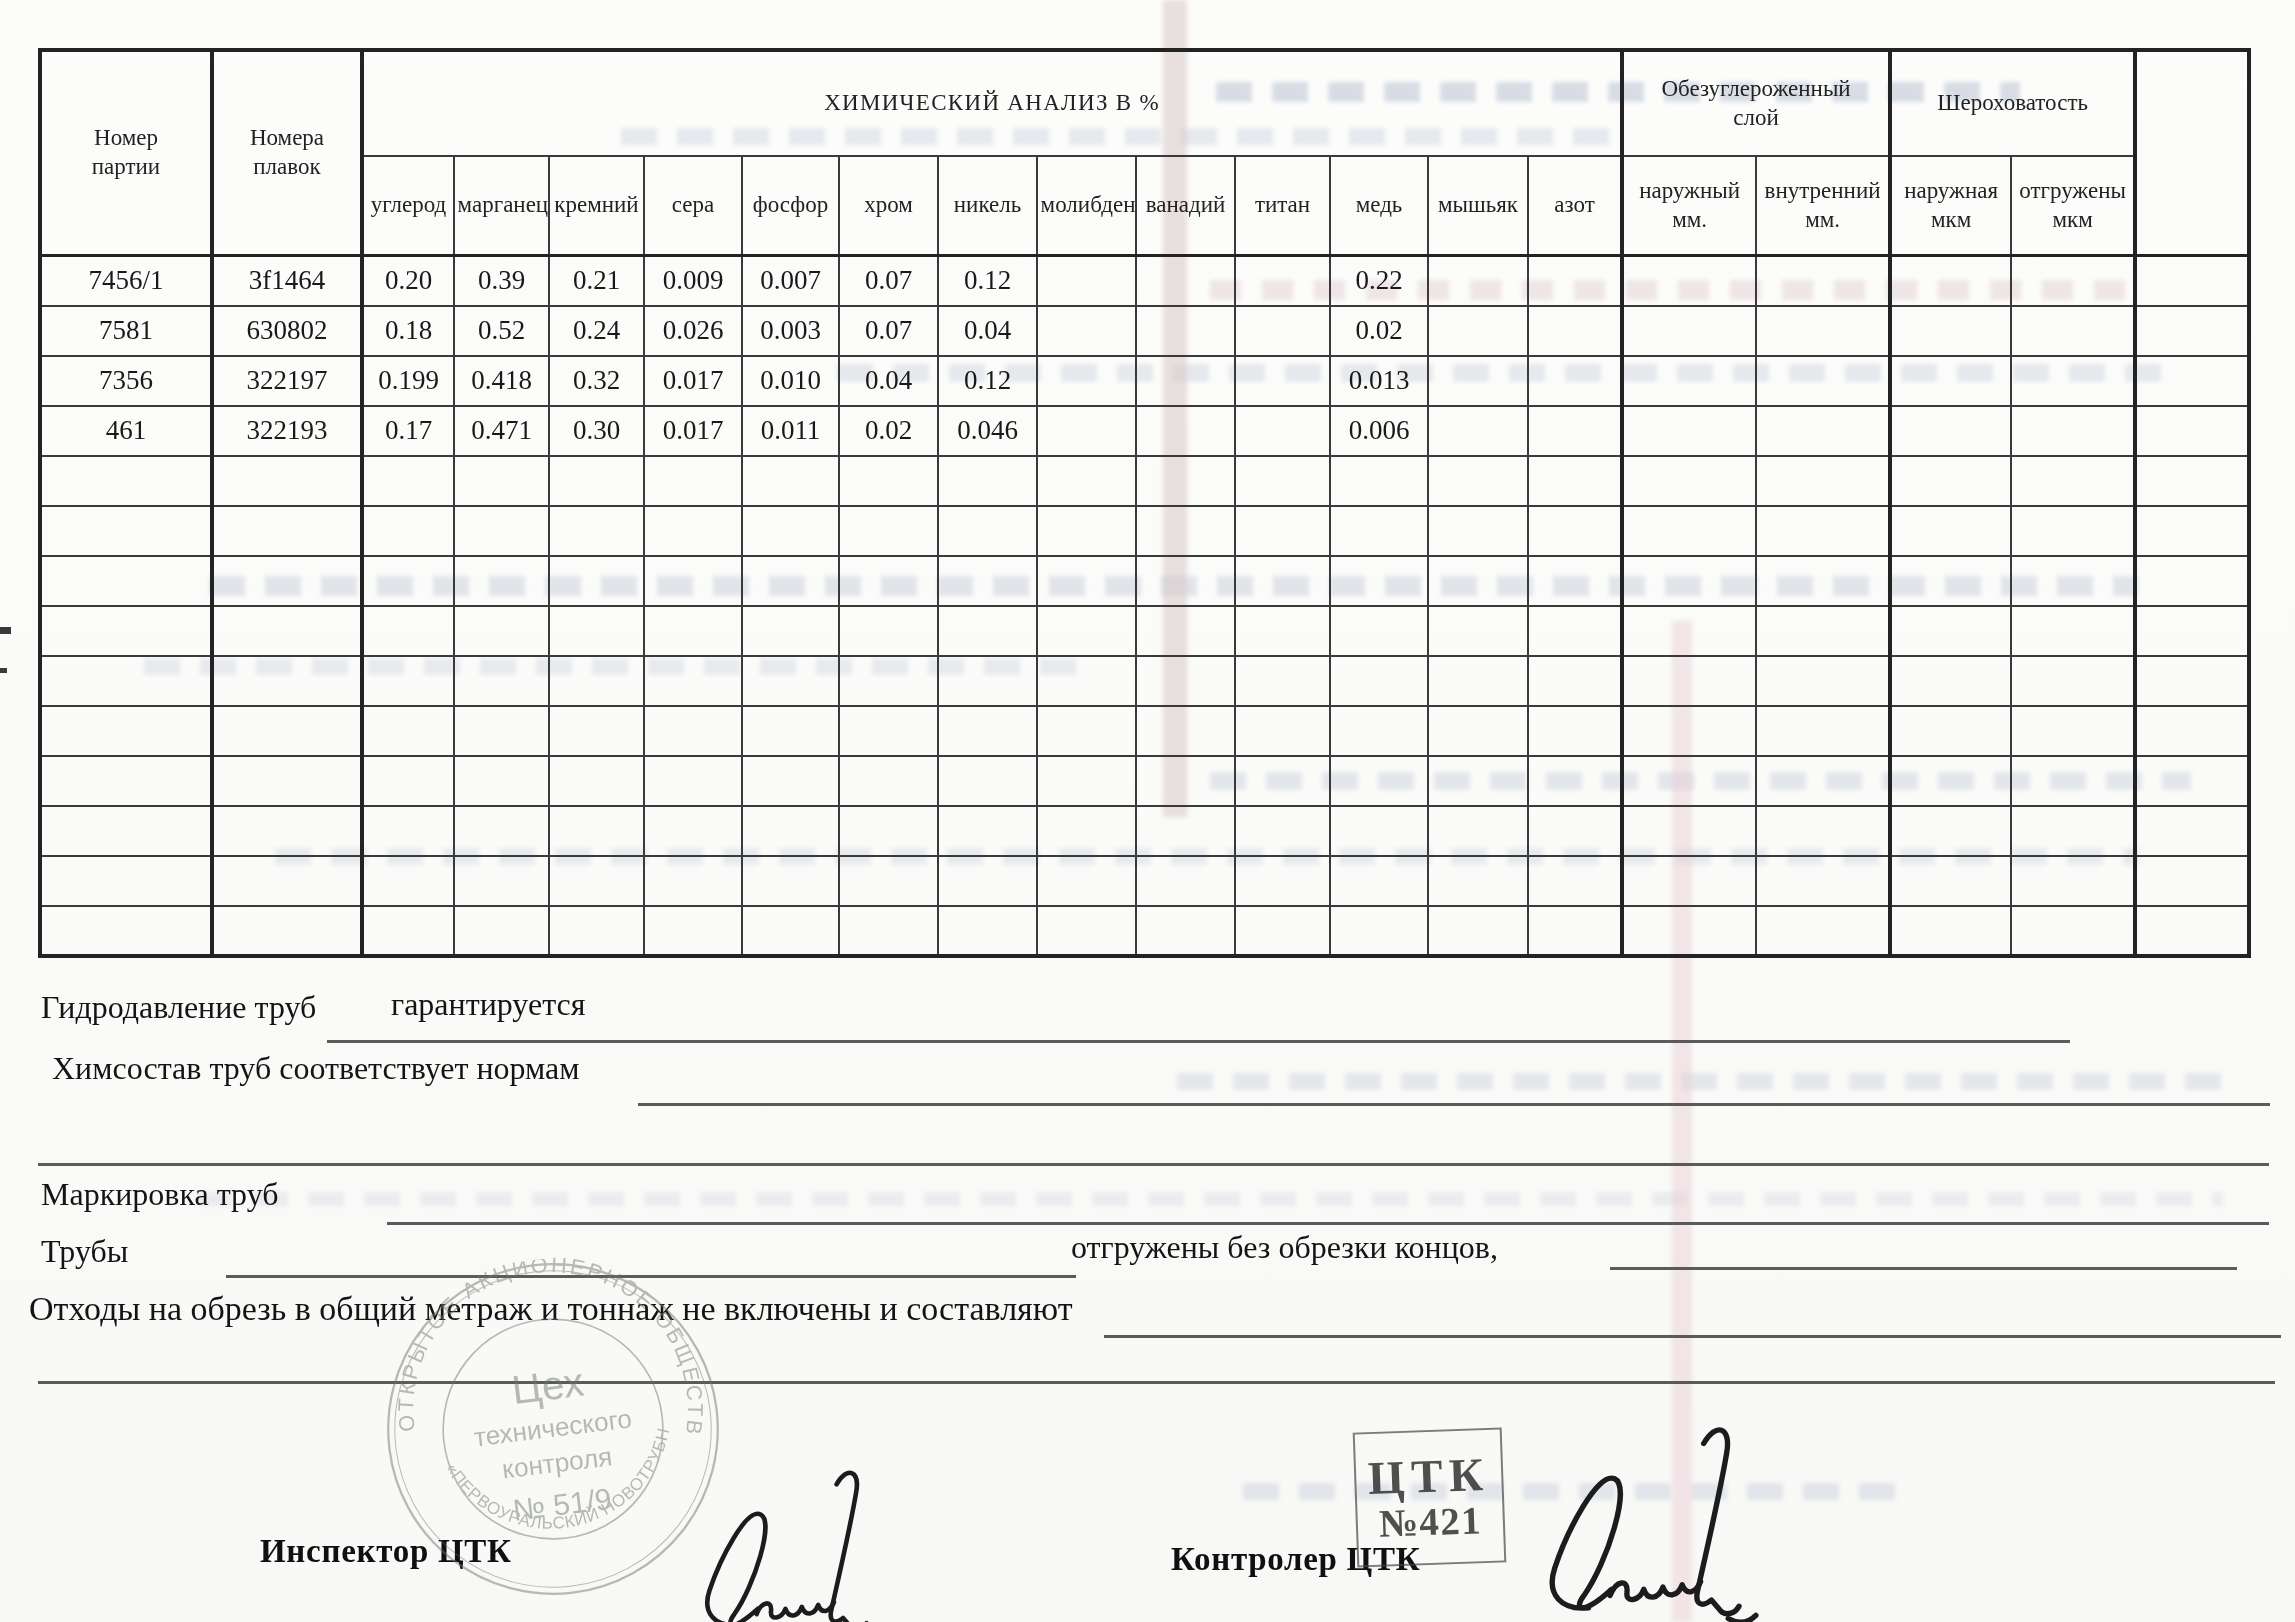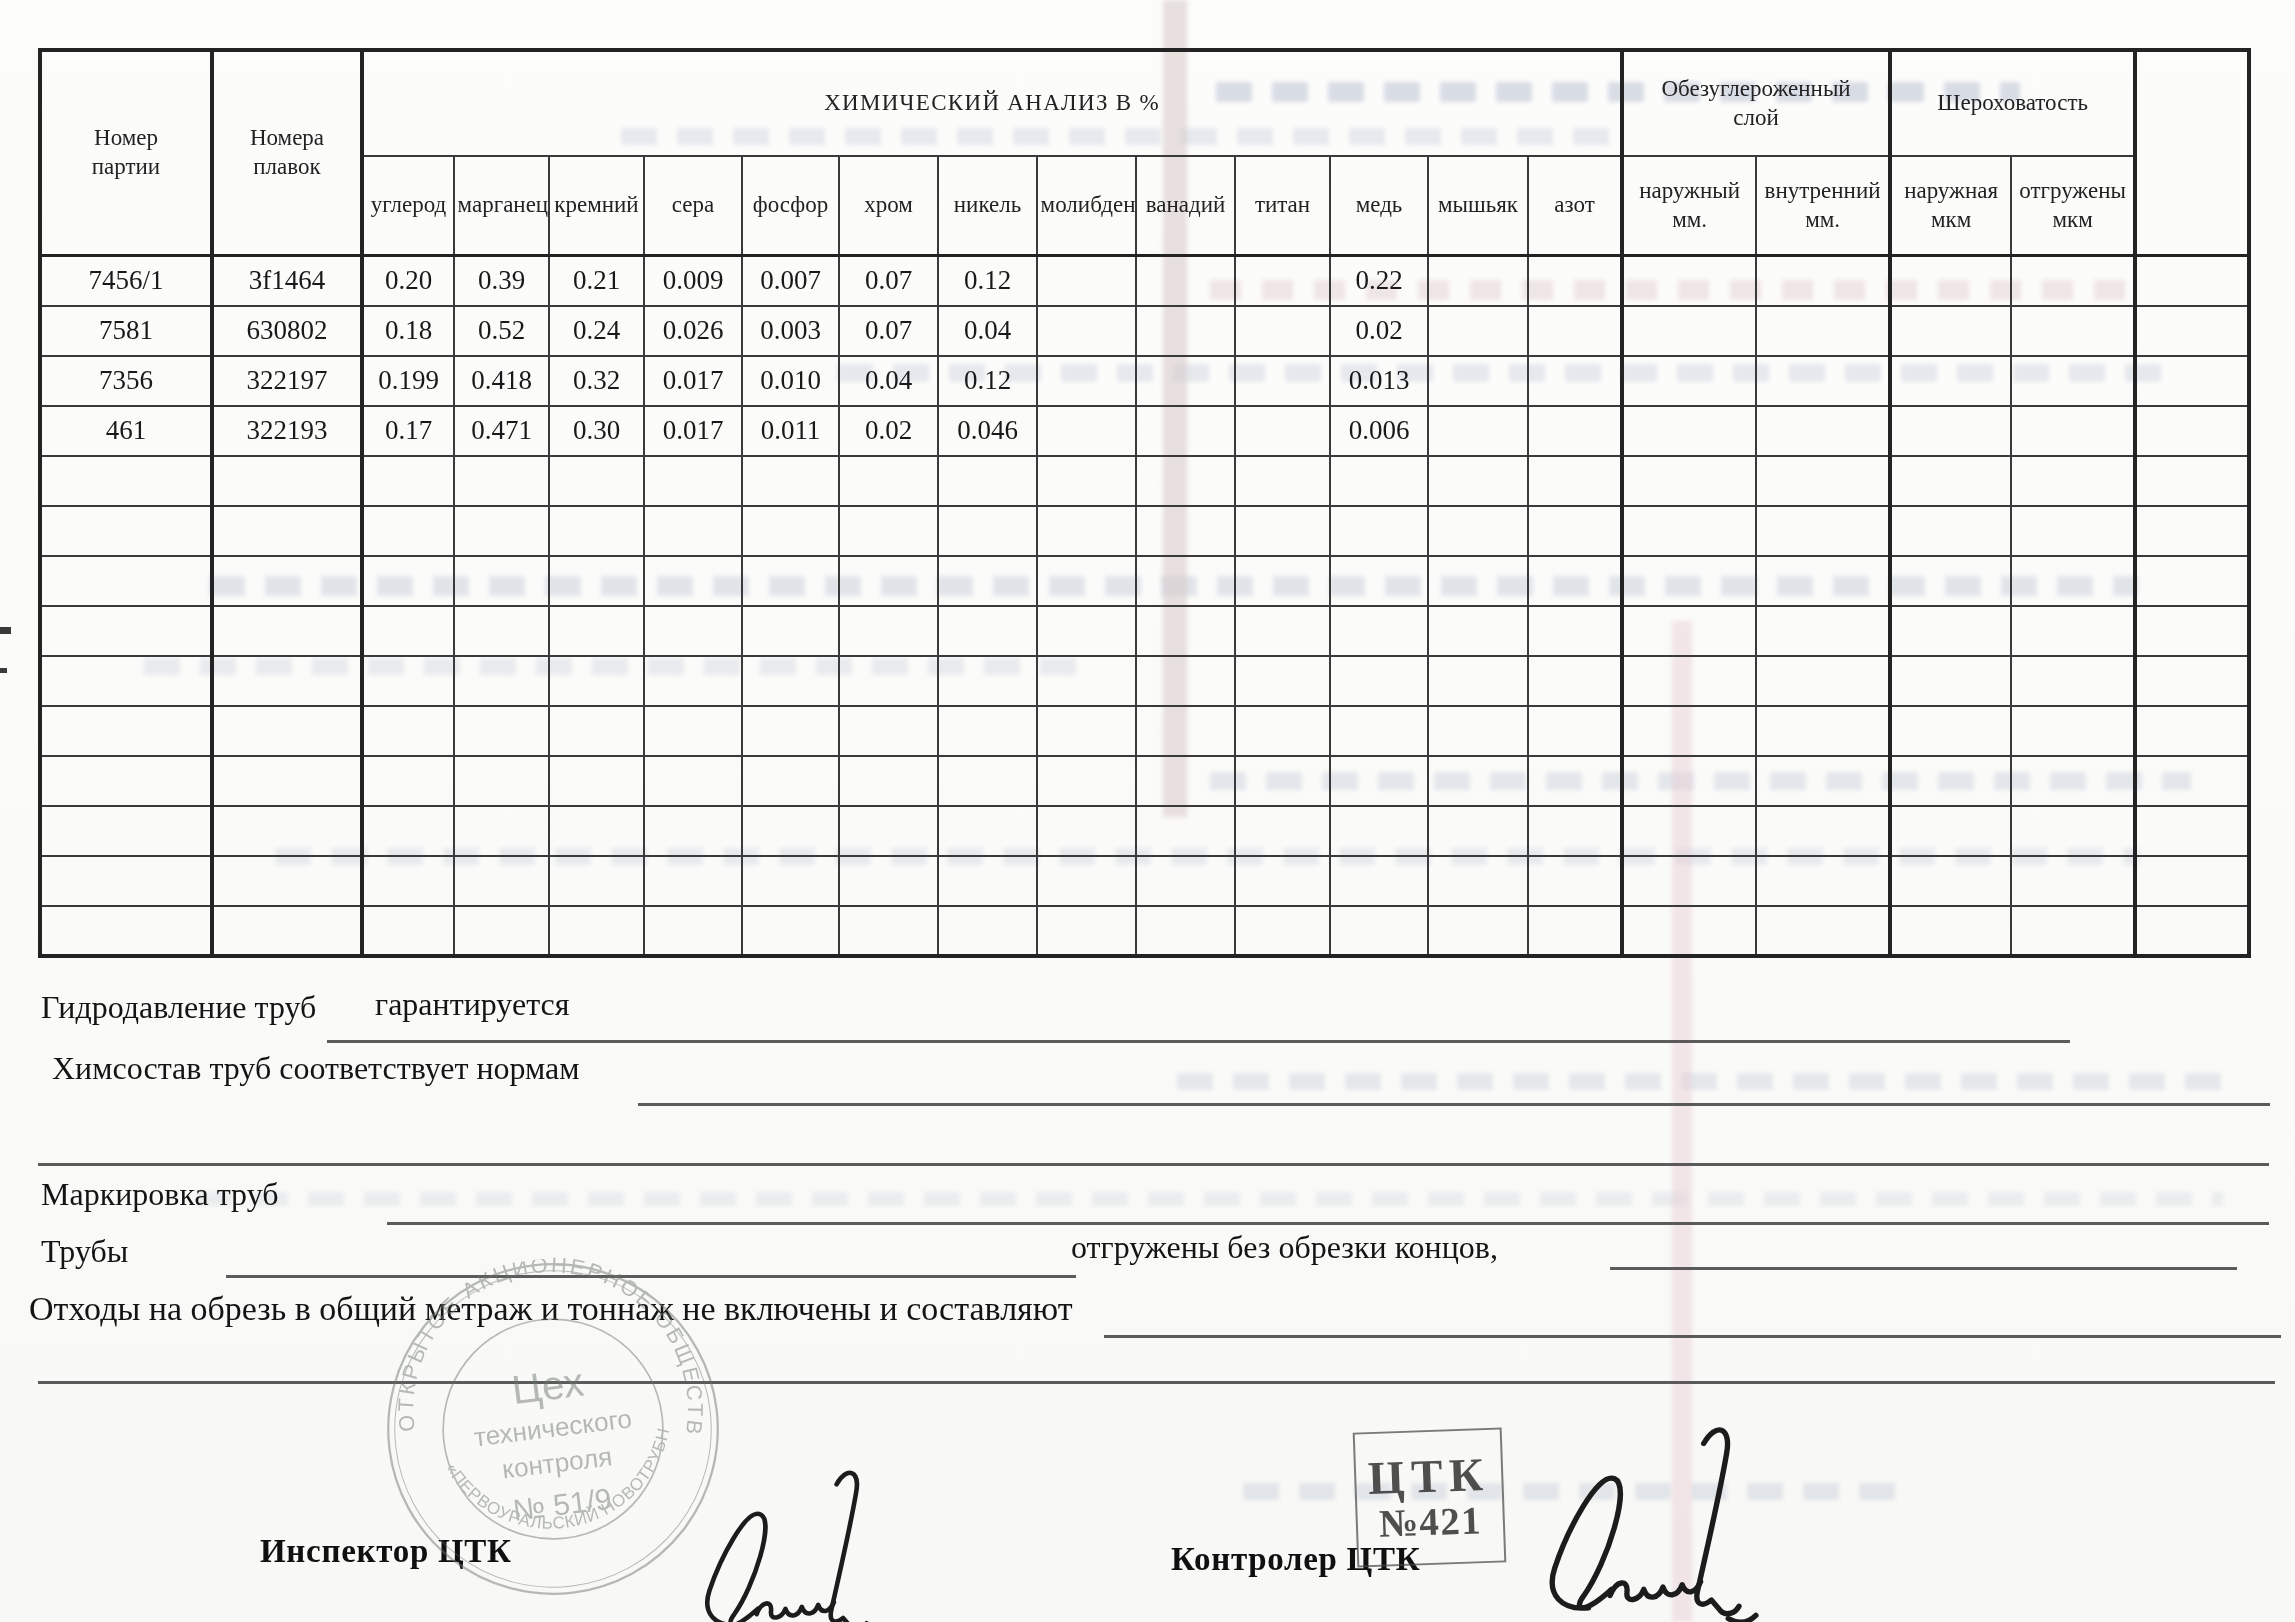--- a/index.html
+++ b/index.html
@@ -447,21 +447,21 @@
           <td></td>
           <td class="sep"></td>
           <td></td>
           <td class="sep"></td>
           <td></td>
         </tr>
       </tbody>
   </table>
 
   <div class="note" style="left:41px;top:989px">Гидродавление труб</div>
-  <div class="note" style="left:375px;top:986px">гарантируется</div>
+  <div class="note" style="left:391px;top:986px">гарантируется</div>
   <div class="hline" style="left:327px;top:1040px;width:1743px"></div>
 
   <div class="note" style="left:52px;top:1050px">Химсостав труб соответствует нормам</div>
   <div class="hline" style="left:638px;top:1103px;width:1632px"></div>
 
   <div class="hline" style="left:38px;top:1163px;width:2231px"></div>
 
   <div class="note" style="left:41px;top:1176px">Маркировка труб</div>
   <div class="hline" style="left:387px;top:1222px;width:1882px"></div>
 

